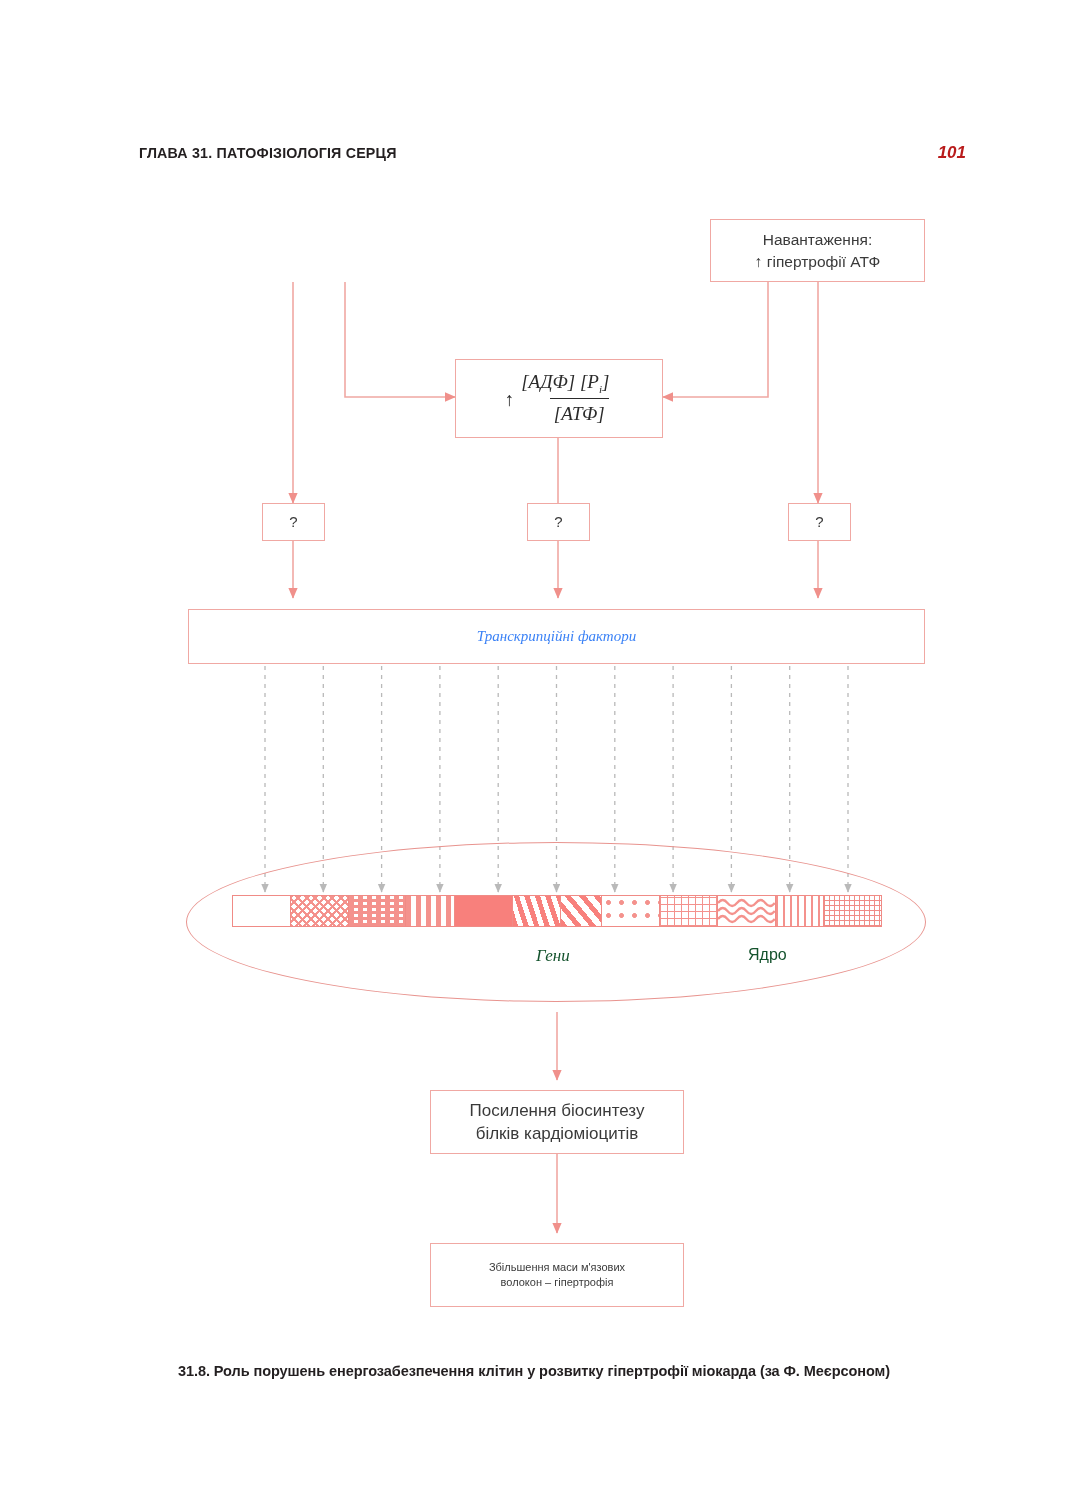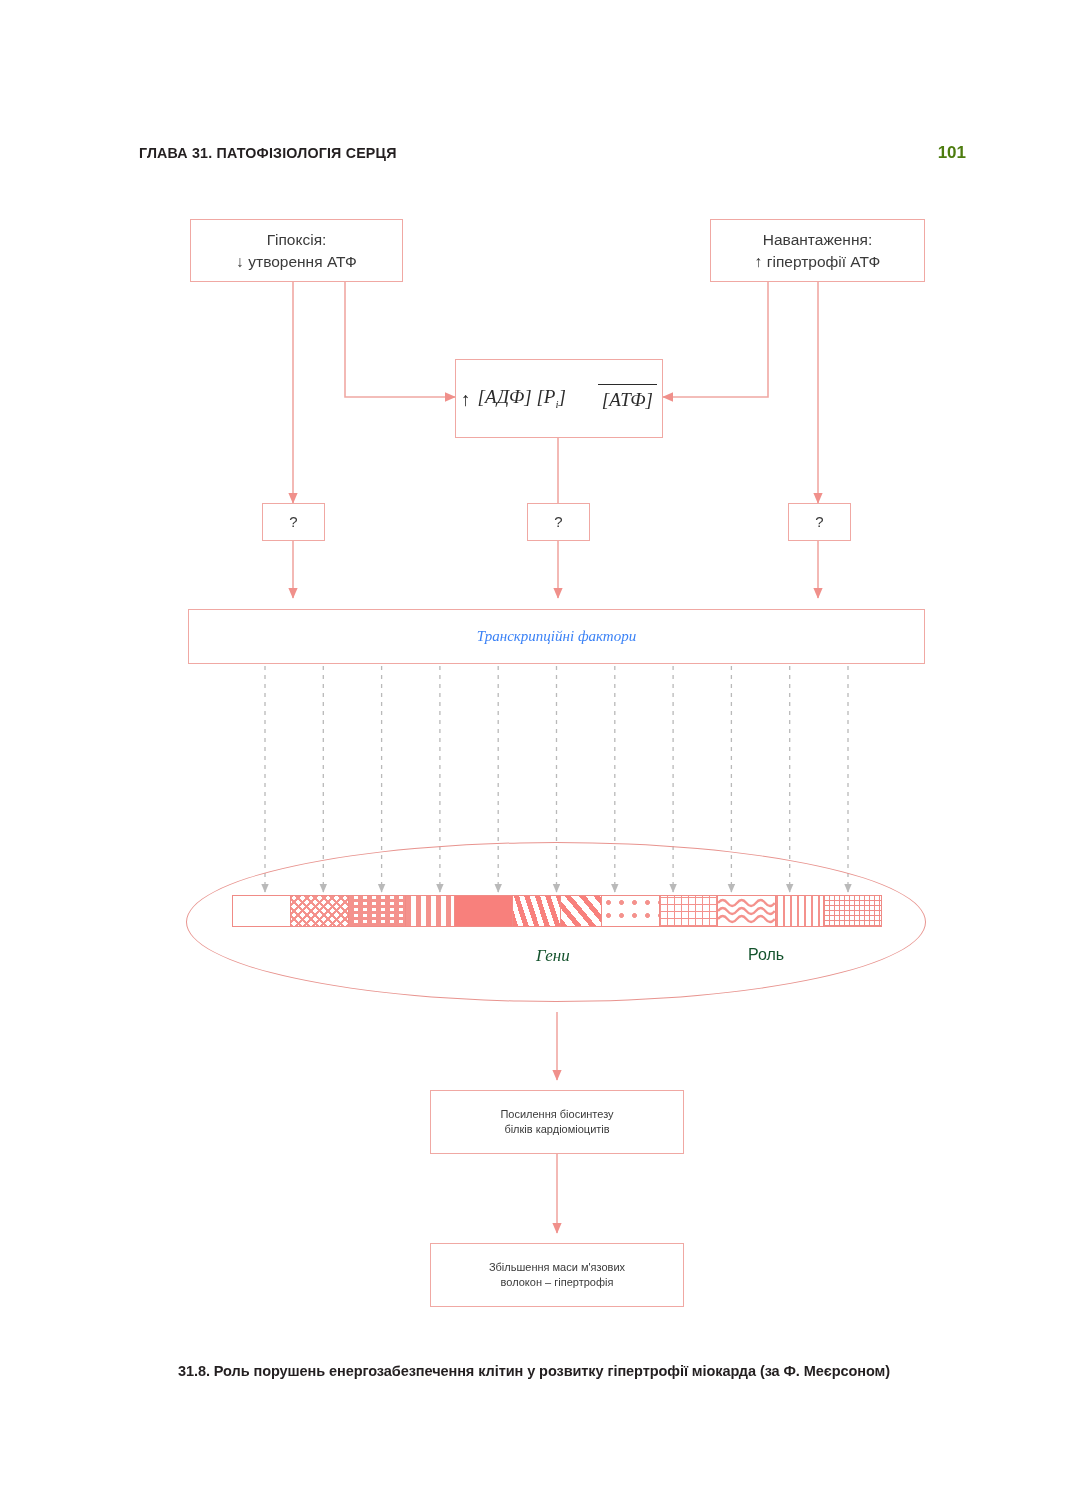--- a/index.html
+++ b/index.html
@@ -15,21 +15,21 @@
 
   
   .hdr-chapter{
     position:absolute;left:139px;top:144px;
     font-size:15.5px;font-weight:bold;letter-spacing:.2px;
     color:#231f20;white-space:nowrap;
     transform:scaleX(.92);transform-origin:left center;
   }
   .hdr-page{
     position:absolute;right:106px;top:143px;
-    font-size:17px;font-weight:bold;color:#4d7c0f;
+    font-size:17px;font-weight:bold;color:#b91c1c;font-style:italic;
   }
 
   
   .box{
     position:absolute;
     border:1.6px solid #f0a8a3;
     background:#ffffff;
     box-sizing:border-box;
     display:flex;align-items:center;justify-content:center;
     text-align:center;
@@ -38,36 +38,36 @@
   }
   .box .txt{display:block;white-space:pre-line;}
 
   #box-hypoxia{left:190px;top:219px;width:213px;height:63px;font-size:15.5px;}
   #box-load{left:710px;top:219px;width:215px;height:63px;font-size:15.5px;}
   #box-ratio{left:455px;top:359px;width:208px;height:79px;}
   #box-q1{left:262px;top:503px;width:63px;height:38px;font-size:15px;}
   #box-q2{left:527px;top:503px;width:63px;height:38px;font-size:15px;}
   #box-q3{left:788px;top:503px;width:63px;height:38px;font-size:15px;}
   #box-tf{left:188px;top:609px;width:737px;height:55px;}
-  #box-biosynth{left:430px;top:1090px;width:254px;height:64px;font-size:11px;}
+  #box-biosynth{left:430px;top:1090px;width:254px;height:64px;font-size:17px;}
   #box-hypertrophy{left:430px;top:1243px;width:254px;height:64px;font-size:11px;}
 
   #box-tf .txt{
     font-family:"Liberation Serif", serif;
     font-style:italic;font-size:15px;color:#3b82f6;
   }
 
   
   .formula{
     display:flex;align-items:center;justify-content:center;gap:3px;
     font-family:"Liberation Serif", serif;
     font-style:italic;color:#2b2b2b;
   }
   .formula .up{font-size:19px;font-style:normal;padding-top:4px;}
-  .frac{display:inline-flex;flex-direction:row;align-items:center;}
+  .frac{display:inline-flex;flex-direction:column;align-items:center;}
   .frac .num{font-size:19px;padding:0 4px 1px 4px;}
   .frac .den{font-size:19px;padding:2px 4px 0 4px;border-top:1.2px solid #2b2b2b;margin-left:28px;}
   .frac .num sub{font-size:11px;font-style:italic;}
 
   
   #wires{position:absolute;left:0;top:0;width:1072px;height:1500px;}
 
   
   #nucleus-ellipse{
     position:absolute;left:186px;top:842px;width:740px;height:160px;
@@ -193,24 +193,20 @@
         <path d="M498.2,666 L498.2,892" marker-end="url(#ahg)"></path>
         <path d="M556.5,666 L556.5,892" marker-end="url(#ahg)"></path>
         <path d="M614.8,666 L614.8,892" marker-end="url(#ahg)"></path>
         <path d="M673.1,666 L673.1,892" marker-end="url(#ahg)"></path>
         <path d="M731.4,666 L731.4,892" marker-end="url(#ahg)"></path>
         <path d="M789.7,666 L789.7,892" marker-end="url(#ahg)"></path>
         <path d="M848.0,666 L848.0,892" marker-end="url(#ahg)"></path>
       </g>
   </svg>
 
-  <div class="box" id="box-hypoxia">
-    <span class="txt">Гіпоксія:
-↓ утворення АТФ</span>
-  </div>
 
   <div class="box" id="box-load">
     <span class="txt">Навантаження:
 ↑ гіпертрофії АТФ</span>
   </div>
 
   <div class="box" id="box-ratio">
     <div class="formula">
       <span class="up">↑</span>
       <span class="frac">
@@ -249,21 +245,21 @@
           <g stroke="#f4928d" stroke-width="2.4" fill="none">
             <path d="M0,7 Q5,1 10,7 T20,7 T30,7 T40,7 T50,7 T60,7"></path>
             <path d="M0,15 Q5,9 10,15 T20,15 T30,15 T40,15 T50,15 T60,15"></path>
             <path d="M0,23 Q5,17 10,23 T20,23 T30,23 T40,23 T50,23 T60,23"></path>
           </g>
         </svg></div>
       <div class="seg p-vdot" style="flex: 52 0 0px;"></div>
       <div class="seg p-finegrid" style="flex: 62 0 0px;"></div>
     </div>
   <div class="nuc-label" id="label-geny">Гени</div>
-  <div class="nuc-label" id="label-yadro">Роль</div>
+  <div class="nuc-label" id="label-yadro">Ядро</div>
 
   <div class="box" id="box-biosynth">
     <span class="txt">Посилення біосинтезу
 білків кардіоміоцитів</span>
   </div>
   <div class="box" id="box-hypertrophy">
     <span class="txt">Збільшення маси м'язових
 волокон – гіпертрофія</span>
   </div>
 

